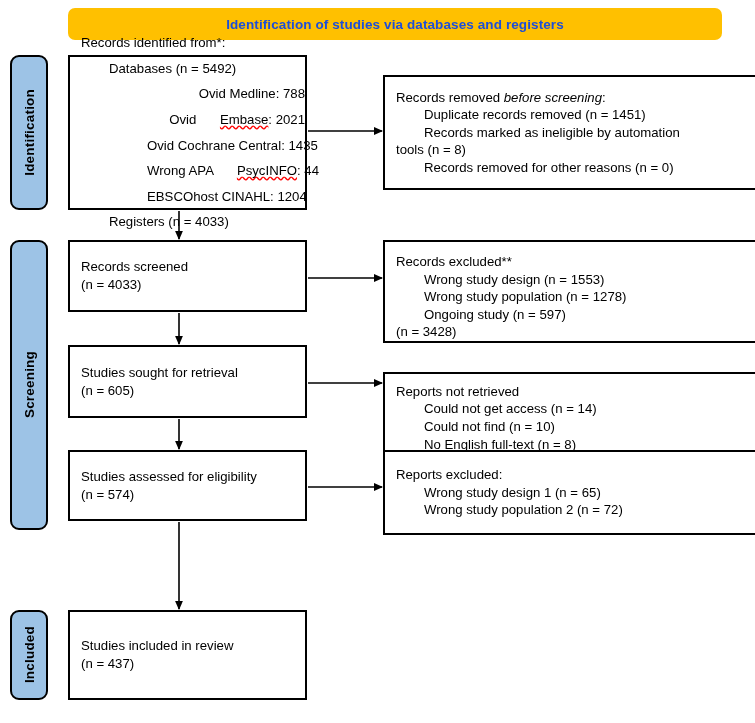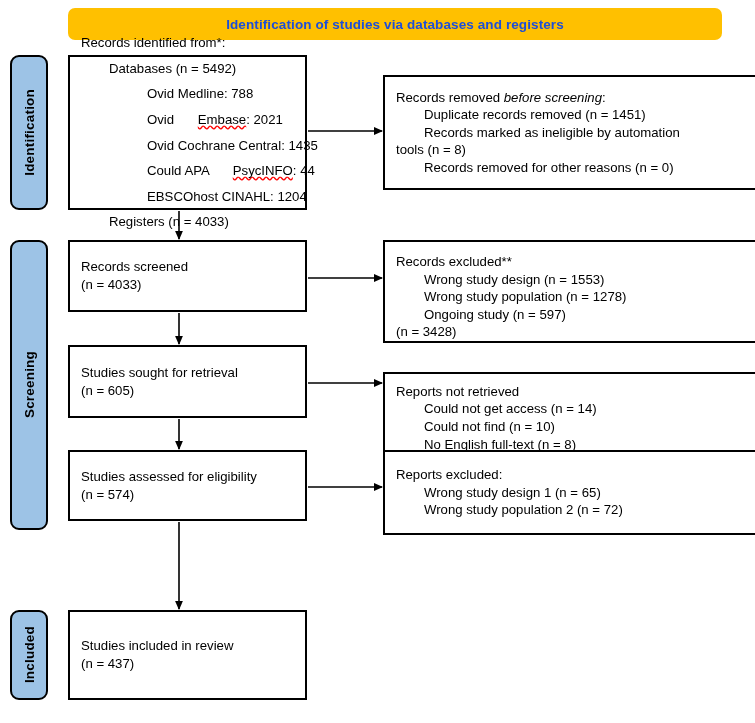--- a/index.html
+++ b/index.html
@@ -92,21 +92,21 @@
   #box-reports-excluded { top: 450px; height: 85px;  }
   #box-included         { top: 610px; height: 90px;  }
 
   .line {
     font-size: 13.2px;
     line-height: 17.6px;
     white-space: pre;
     color: #000;
   }
   .indent-1 { padding-left: 28px; }
-  .indent-2 { padding-left: 66px; }
+  .indent-2 { padding-left: 66px; text-align: right; }
   .ital { font-style: italic; }
   
   .spell {
     text-decoration: underline wavy #FF0000;
     text-decoration-skip-ink: none;
     text-underline-offset: 1px;
     padding-left: 20px;
   }
 
   
@@ -135,21 +135,21 @@
   <div class="stage" id="stage-included">
     <span class="stage-label">Included</span>
   </div>
 
   <div class="box box-left" id="box-identified">
     <div class="line">Records identified from*:</div>
     <div class="line indent-1">Databases (n = 5492)</div>
     <div class="line indent-2">Ovid Medline: 788</div>
     <div class="line indent-2"><span>Ovid </span><span class="spell">Embase</span><span>: 2021</span></div>
     <div class="line indent-2">Ovid Cochrane Central: 1435</div>
-    <div class="line indent-2"><span>Could APA </span><span class="spell">PsycINFO</span><span>: 44</span></div>
+    <div class="line indent-2"><span>Wrong APA </span><span class="spell">PsycINFO</span><span>: 44</span></div>
     <div class="line indent-2">EBSCOhost CINAHL: 1204</div>
     <div class="line indent-1">Registers (n = 4033)</div>
   </div>
 
   <div class="box box-right" id="box-removed">
     <div class="line"><span>Records removed </span><span class="ital">before screening</span><span>:</span></div>
     <div class="line indent-1">Duplicate records removed (n = 1451)</div>
     <div class="line indent-1">Records marked as ineligible by automation</div>
     <div class="line">tools (n = 8)</div>
     <div class="line indent-1">Records removed for other reasons (n = 0)</div>

